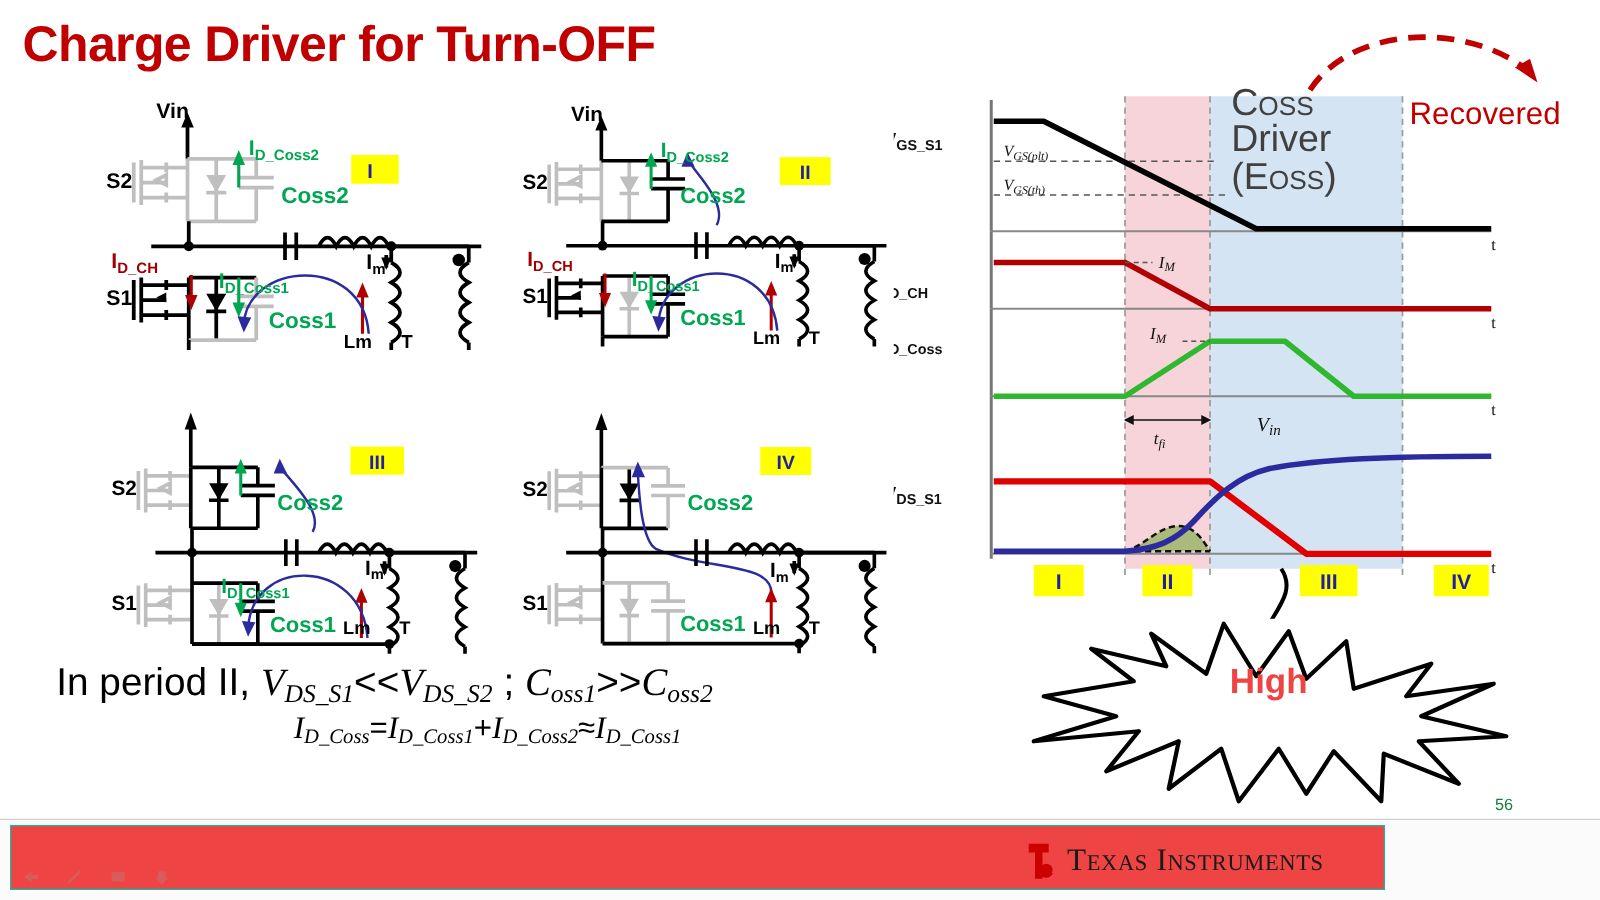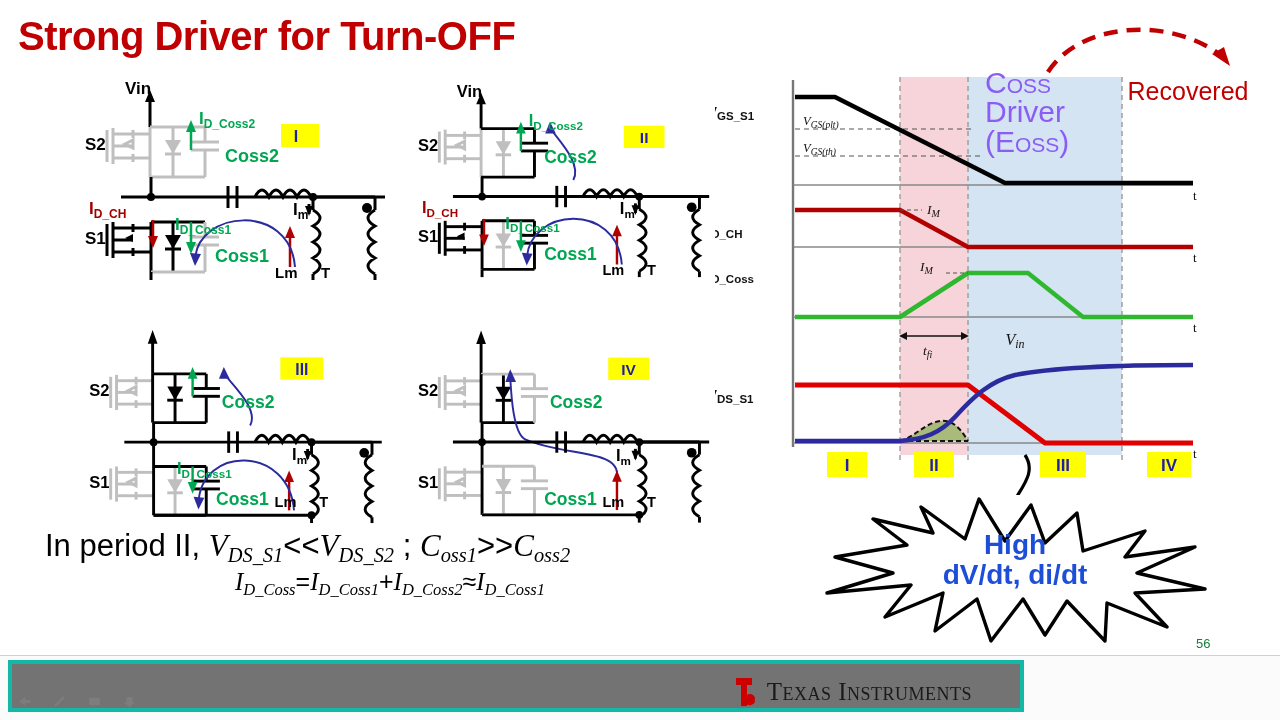--- a/index.html
+++ b/index.html
@@ -49,70 +49,70 @@
   .eq-line2 { font-size: 25px; text-align: center; padding-left: 30px;}
   .ital { font-family: "Liberation Serif", serif; font-style: italic; }
   .sub { font-size: 0.66em; vertical-align: -0.28em; }
 
   
   #wave-panel { position: absolute; left: 715px; top: 55px; width: 520px; height: 440px; }
 
   
   #coss-charge-label {
     position: absolute; left: 985px; top: 68px;
-    font-size: 30px; color: #8b5cf6; line-height: 0.98; text-align: left;
+    font-size: 30px; color: #404040; line-height: 0.98; text-align: left;
     white-space: nowrap;
   }
   #coss-charge-label .sm { font-size: 21px; }
   #recovered-label {
     position: absolute; left: 1098px; top: 78px;
     font-size: 25px; font-weight: normal; color: #c00000;
     line-height: 1.06; text-align: center; width: 180px;
   }
   #starburst { position: absolute; left: 815px; top: 495px; width: 400px; height: 150px; }
   #star-text {
     position: absolute; left: 895px; top: 530px; width: 240px;
-    text-align: center; color: #1d4ed8; font-weight: bold;
+    text-align: center; color: #ef4444; font-weight: bold;
     font-size: 28px; line-height: 1.08;
   }
   #page-number {
     position: absolute; left: 1196px; top: 636px;
     font-size: 13px; color: #15803d;
   }
 
   
   #footer {
     position: absolute; left: 0; top: 655px;
     width: 1280px; height: 65px;
     background: #fbfbfb;
     border-top: 1px solid #d0d0d0;
   }
   #footer-inner {
     position: absolute; left: 8px; top: 4px;
-    width: 1016px; height: 52px;
-    background: #737373; border: 4px solid #14b8a6;
+    width: 1100px; height: 52px;
+    background: #ef4444; border: 1px solid #14b8a6;
   }
   #ti-logo {
     position: absolute; right: 48px; top: 12px;
     display: flex; align-items: center; gap: 9px;
   }
   #ti-wordmark {
     font-family: "Liberation Serif", serif;
     font-size: 25px; color: #1a1a1a; letter-spacing: 0.5px;
     font-variant: small-caps;
   }
   #toolbar { position: absolute; left: 16px; top: 694px; display: flex; gap: 18px; opacity: 0.28; }
   .tb-icon { width: 17px; height: 15px; }
 </style>
 </head>
 <body>
 
 <div class="slide">
 
-  <div id="page-title">Strong Driver for Turn-OFF</div>
+  <div id="page-title">Charge Driver for Turn-OFF</div>
 
   <div class="circuit" style="left:85px; top:82px;">
     <svg width="340" height="200" viewBox="0 0 340 200">
 
       <line class="cb" x1="65" y1="45" x2="65" y2="15"></line>
       <polygon points="65,8 60,20 70,20" fill="#000"></polygon>
 
       <line class="cg" x1="22" y1="48" x2="22" y2="80"></line>
       <line class="cg" x1="28" y1="46" x2="28" y2="82"></line>
       <line class="cg" x1="28" y1="52" x2="48" y2="52"></line>
@@ -569,21 +569,20 @@
     <div>Recovered</div>
   </div>
 
   <svg id="starburst" viewBox="0 0 400 150">
     <polygon points="20,62 92,50 58,24 118,38 106,12 150,44 164,4 190,46 216,10 230,48 262,18 268,56
                      330,36 310,62 380,52 322,78 390,94 320,98 352,132 292,108 290,146 252,106
                      230,140 208,104 176,146 162,104 120,136 128,98 70,122 96,90 12,98 78,78" fill="#ffffff" stroke="#000" stroke-width="3.4" stroke-linejoin="round"></polygon>
   </svg>
   <div id="star-text">
     <div>High</div>
-    <div>dV/dt, di/dt</div>
   </div>
 
   <div id="page-number">56</div>
 </div>
 
 <div id="footer">
   <div id="footer-inner">
     <div id="ti-logo">
       <svg width="28" height="32" viewBox="0 0 28 32">
         <path d="M6,2 L22,2 L22,9 L17,9 L17,30 L11,30 L11,9 L6,9 Z" fill="#cc0000"></path>

